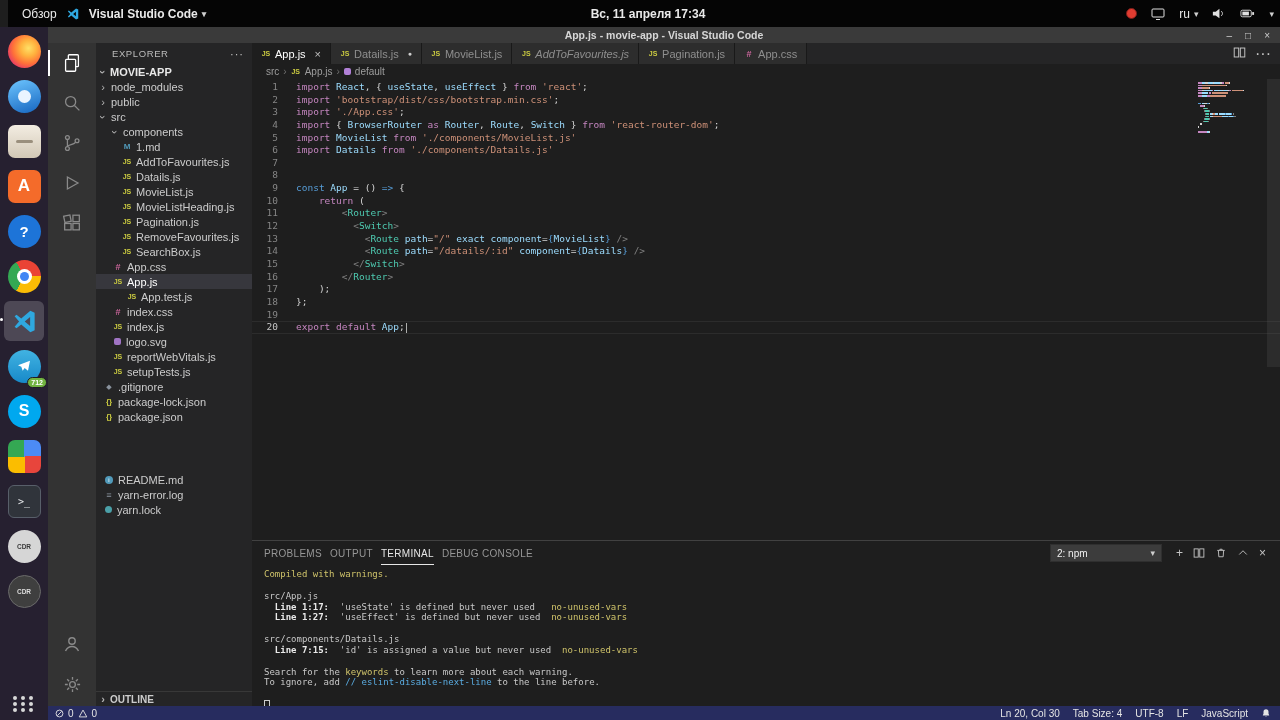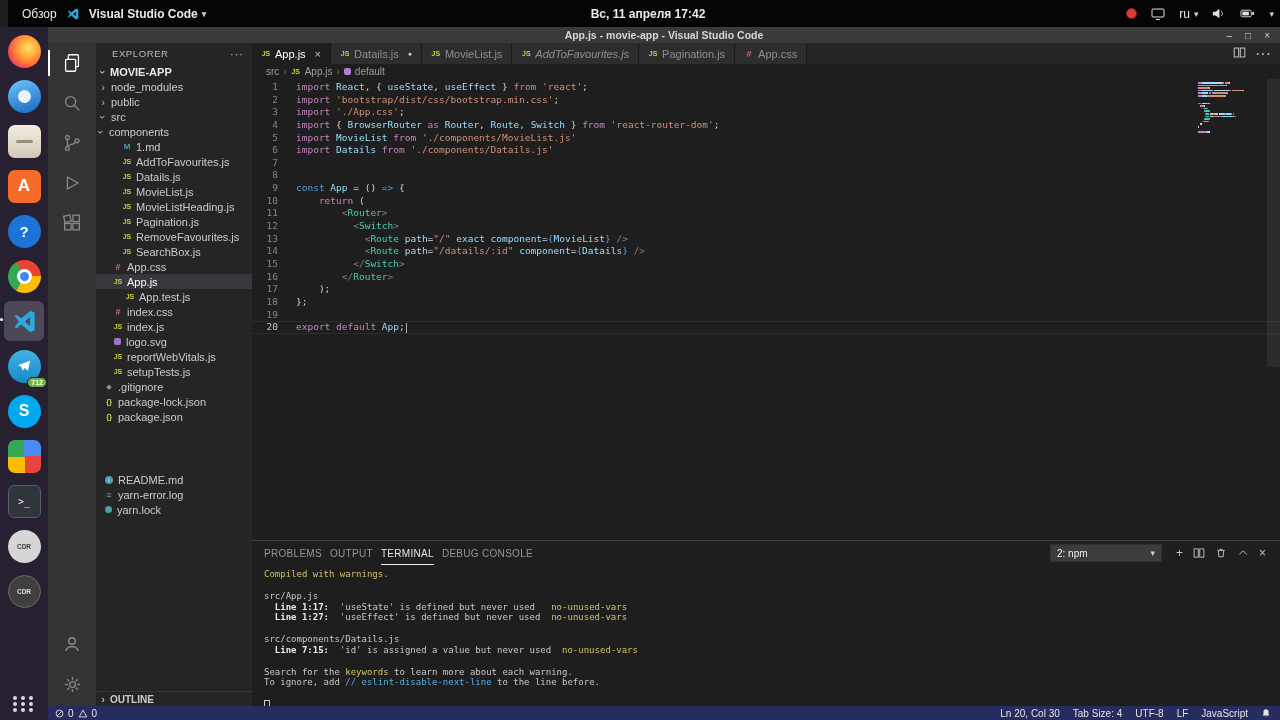--- a/index.html
+++ b/index.html
@@ -151,21 +151,21 @@
       <span class="sys-appicon">
         <svg viewBox="0 0 24 24">
             <path fill="#2fa8e0" fill-rule="evenodd" d="M17.2 2.4 21 4.2v15.6l-3.8 1.8-8.1-6.9-4.2 3.2-1.7-1.3 4-4.6-4-4.6 1.7-1.3 4.2 3.2 8.1-6.9zM17 8l-4.8 4 4.8 4V8z"></path>
           </svg>
       </span>
       <span class="sys-appname">
         <span>Visual Studio Code</span>
         <span class="chev">▾</span>
       </span>
     </div>
-    <div class="sys-clock">Вс, 11 апреля 17:42</div>
+    <div class="sys-clock">Вс, 11 апреля 17:34</div>
     <div class="sys-right">
       <span class="rec-dot"></span>
       <span>
         <svg width="16" height="16" viewBox="0 0 16 16">
             <rect x="2" y="3" width="12" height="8" rx="1" stroke="#e0e0e0" fill="none"></rect>
             <path d="M6 13.5h4" stroke="#e0e0e0"></path>
           </svg>
       </span>
       <span class="sys-appname" style="font-weight:normal">
         <span>ru</span>
@@ -334,21 +334,21 @@
               <span class="ti-label">node_modules</span>
             </div>
             <div class="tree-item" style="padding-left: 3px;">
               <span class="twisty">›</span>
               <span class="ti-label">public</span>
             </div>
             <div class="tree-item" style="padding-left: 3px;">
               <span class="twisty open">›</span>
               <span class="ti-label">src</span>
             </div>
-            <div class="tree-item" style="padding-left: 1px;">
+            <div class="tree-item" style="padding-left: 15px;">
               <span class="twisty open">›</span>
               <span class="ti-label">components</span>
             </div>
             <div class="tree-item" style="padding-left: 26px;">
               <span class="fi fi-md">M</span>
               <span class="ti-label">1.md</span>
             </div>
             <div class="tree-item" style="padding-left: 26px;">
               <span class="fi fi-js">JS</span>
               <span class="ti-label">AddToFavourites.js</span>
@@ -378,21 +378,21 @@
               <span class="ti-label">SearchBox.js</span>
             </div>
             <div class="tree-item" style="padding-left: 17px;">
               <span class="fi fi-css">#</span>
               <span class="ti-label">App.css</span>
             </div>
             <div class="tree-item selected" style="padding-left: 17px;">
               <span class="fi fi-js">JS</span>
               <span class="ti-label">App.js</span>
             </div>
-            <div class="tree-item" style="padding-left: 29px;">
+            <div class="tree-item" style="padding-left: 4px; margin-left: 27px;">
               <span class="fi fi-js">JS</span>
               <span class="ti-label">App.test.js</span>
             </div>
             <div class="tree-item" style="padding-left: 17px;">
               <span class="fi fi-css">#</span>
               <span class="ti-label">index.css</span>
             </div>
             <div class="tree-item" style="padding-left: 17px;">
               <span class="fi fi-js">JS</span>
               <span class="ti-label">index.js</span>

